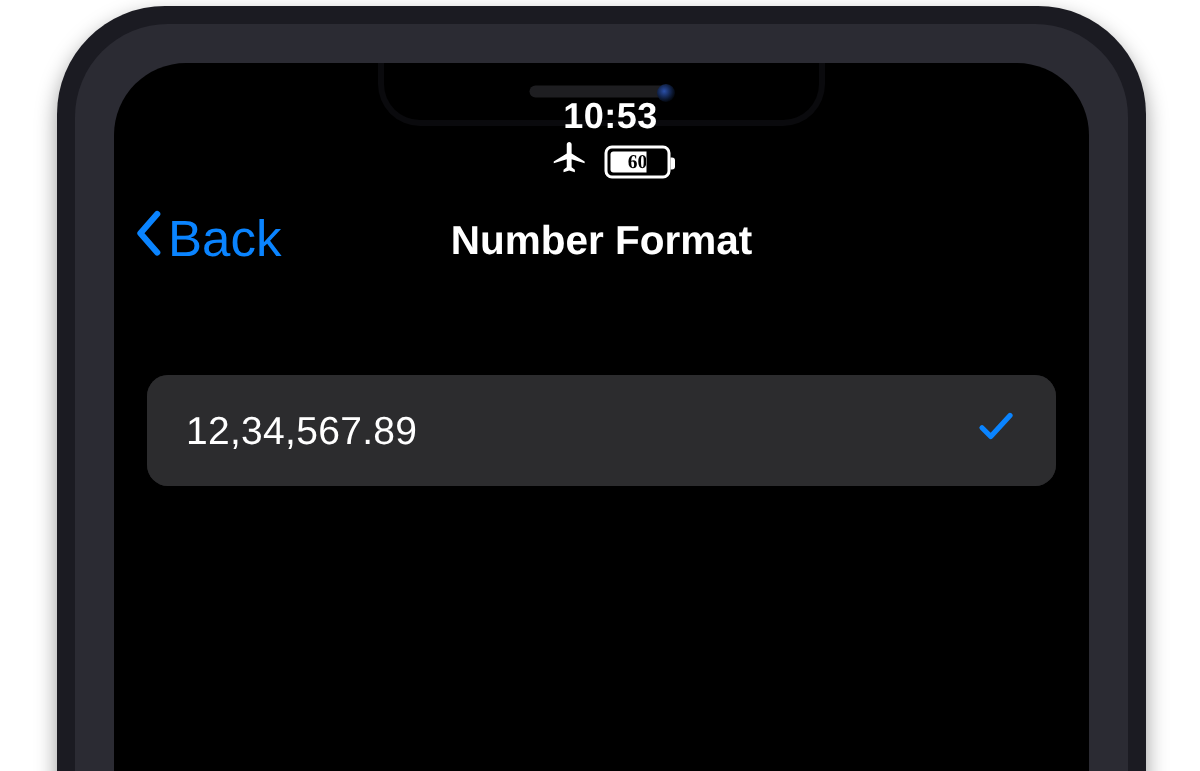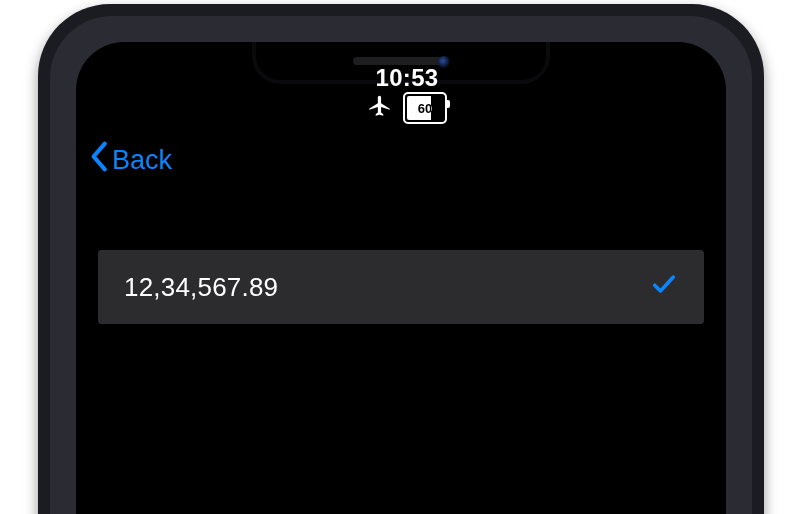--- a/index.html
+++ b/index.html
@@ -97,26 +97,27 @@
       letter-spacing: 0.3px;
     }
     .status-right {
       display: flex;
       align-items: center;
       gap: 10px;
     }
     .battery {
       position: relative;
       width: 44px;
-      height: 32px;
+      height: 22px;
       border: 2px solid #fff;
       border-radius: 5px;
       display: flex;
       align-items: center;
       justify-content: center;
+      font-family: Liberation Serif, serif;
     }
     .battery::after {
       content: "";
       position: absolute;
       right: -5px;
       top: 6px;
       width: 3px;
       height: 8px;
       background: #fff;
       border-radius: 0 2px 2px 0;
@@ -151,38 +152,38 @@
     }
     .back-btn {
       position: absolute;
       left: 14px;
       top: 50%;
       transform: translateY(-50%);
       display: flex;
       align-items: center;
       gap: 2px;
       color: #0a84ff;
-      font-size: 27px;
+      font-size: 34px;
       font-weight: 400;
       cursor: pointer;
     }
     .nav-title {
       font-size: 27px;
       font-weight: 600;
       color: #fff;
     }
 
     
     .list {
       position: absolute;
       top: 208px;
       left: 22px;
       right: 22px;
       background: #1c1c1e;
-      border-radius: 4px;
+      border-radius: 14px;
       overflow: hidden;
     }
     .row {
       position: relative;
       height: 74px;
       display: flex;
       align-items: center;
       padding: 0 26px;
       font-size: 26px;
       font-weight: 400;
@@ -236,20 +237,21 @@
 
       <div class="navbar">
         <div class="back-btn">
           <span>
             <svg width="20" height="32" viewBox="0 0 12 20" fill="none" stroke="#0a84ff" stroke-width="2.6" stroke-linecap="round" stroke-linejoin="round">
               <polyline points="9,2 2,10 9,18"></polyline>
             </svg>
           </span>
           <span>Back</span>
         </div>
+        <div class="nav-title">Number Format</div>
       </div>
 
       <div class="list">
         <div class="row selected">
           <span class="row-label">12,34,567.89</span>
           <span class="check">
             <svg width="28" height="28" viewBox="0 0 24 24" fill="none" stroke="#0a84ff" stroke-width="3" stroke-linecap="round" stroke-linejoin="round">
               <polyline points="4,13 9,18 20,6"></polyline>
             </svg>
           </span>

